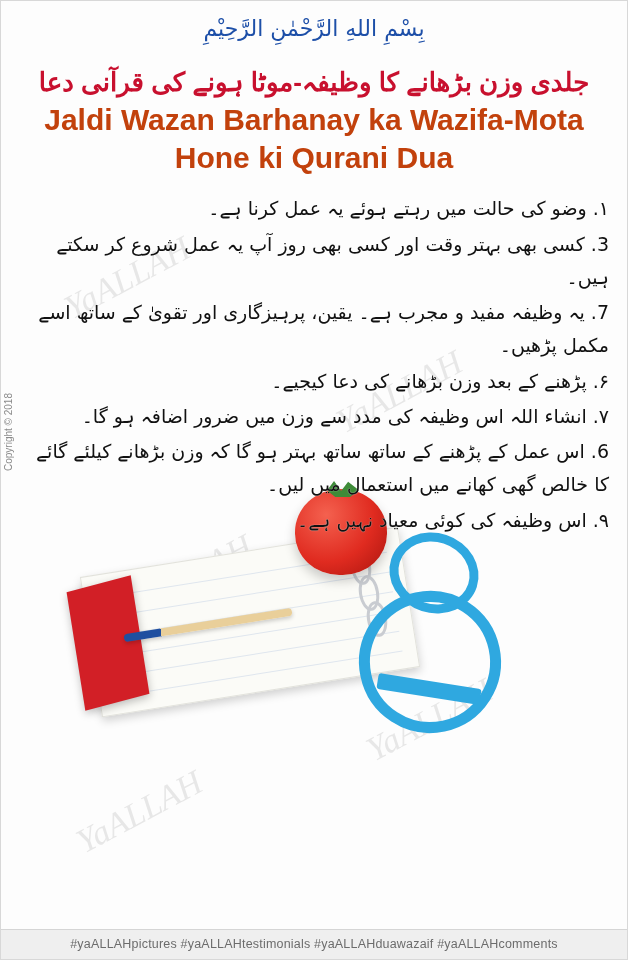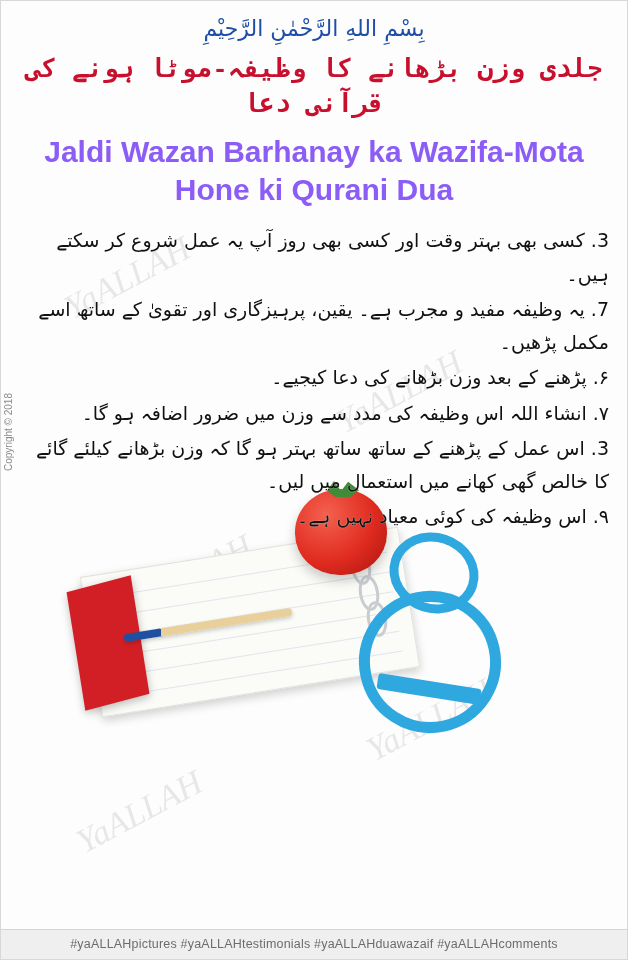--- a/index.html
+++ b/index.html
@@ -30,36 +30,36 @@
     font-family: "DejaVu Sans", sans-serif;
     font-size: 22px;
     line-height: 1.1;
     padding-top: 16px;
     letter-spacing: 1px;
     direction: rtl;
   }
   .urdu-title {
     text-align: center;
     color: #c8102e;
-    font-family: Liberation Mono, monospace;
+    font-family: Liberation Sans, sans-serif;
     font-size: 26px;
     font-weight: bold;
     direction: rtl;
-    margin-top: 12px;
+    margin-top: 24px;
     line-height: 1.35;
     padding: 0 14px;
   }
   .roman-title {
     text-align: center;
-    color: #8b5cf6;
+    color: #c2410c;
     font-family: "Liberation Sans", sans-serif;
     font-size: 30px;
     font-weight: bold;
     line-height: 1.25;
-    margin-top: 10px;
+    margin-top: 1px;
     padding: 0 7px;
   }
 
   
   .content {
     position: relative;
     margin-top: 16px;
     padding: 0 18px 0 18px;
     direction: rtl;
     z-index: 3;
@@ -253,23 +253,24 @@
     <div class="spiral" style="left:308px; top:130px; transform:rotate(-9deg);"></div>
     <div class="pen"></div>
     <div class="tomato"></div>
     <div class="tomato-stem"></div>
     <div class="tape tape-a"></div>
     <div class="tape tape-b"></div>
     <div class="tape-tail"></div>
   </div>
 
   <div class="content">
+    <div class="line">۱. وضو کی حالت میں رہتے ہوئے یہ عمل کرنا ہے۔</div>
     <div class="line">3. کسی بھی بہتر وقت اور کسی بھی روز آپ یہ عمل شروع کر سکتے ہیں۔</div>
     <div class="line">7. یہ وظیفہ مفید و مجرب ہے۔ یقین، پرہیزگاری اور تقویٰ کے ساتھ اسے مکمل پڑھیں۔</div>
     <div class="line">۶. پڑھنے کے بعد وزن بڑھانے کی دعا کیجیے۔</div>
     <div class="line">۷. انشاء اللہ اس وظیفہ کی مدد سے وزن میں ضرور اضافہ ہو گا۔</div>
-    <div class="line">3. اس عمل کے پڑھنے کے ساتھ ساتھ بہتر ہو گا کہ وزن بڑھانے کیلئے گائے کا خالص گھی کھانے میں استعمال میں لیں۔</div>
+    <div class="line">6. اس عمل کے پڑھنے کے ساتھ ساتھ بہتر ہو گا کہ وزن بڑھانے کیلئے گائے کا خالص گھی کھانے میں استعمال میں لیں۔</div>
     <div class="line">۹. اس وظیفہ کی کوئی معیاد نہیں ہے۔</div>
   </div>
 
   <div class="footer">#yaALLAHpictures #yaALLAHtestimonials #yaALLAHduawazaif #yaALLAHcomments</div>
 
 </div>
 
 </body></html>

